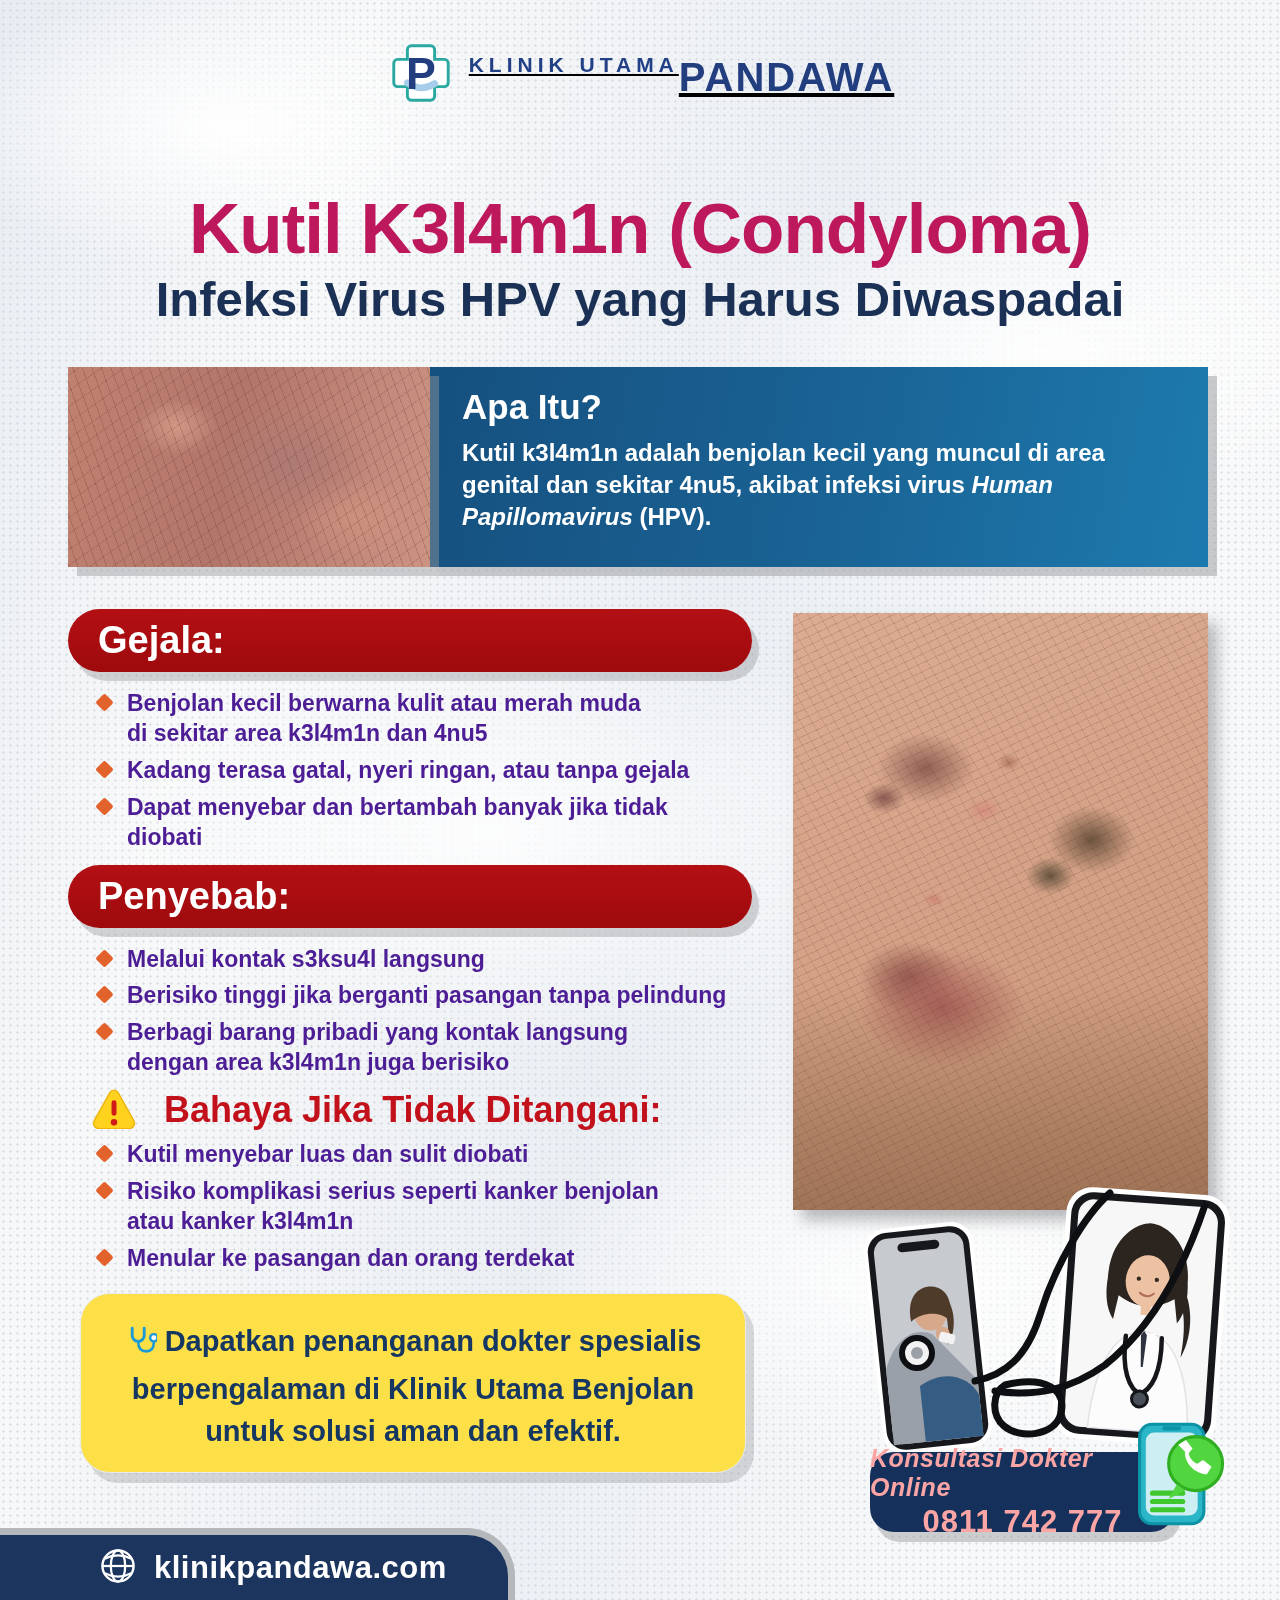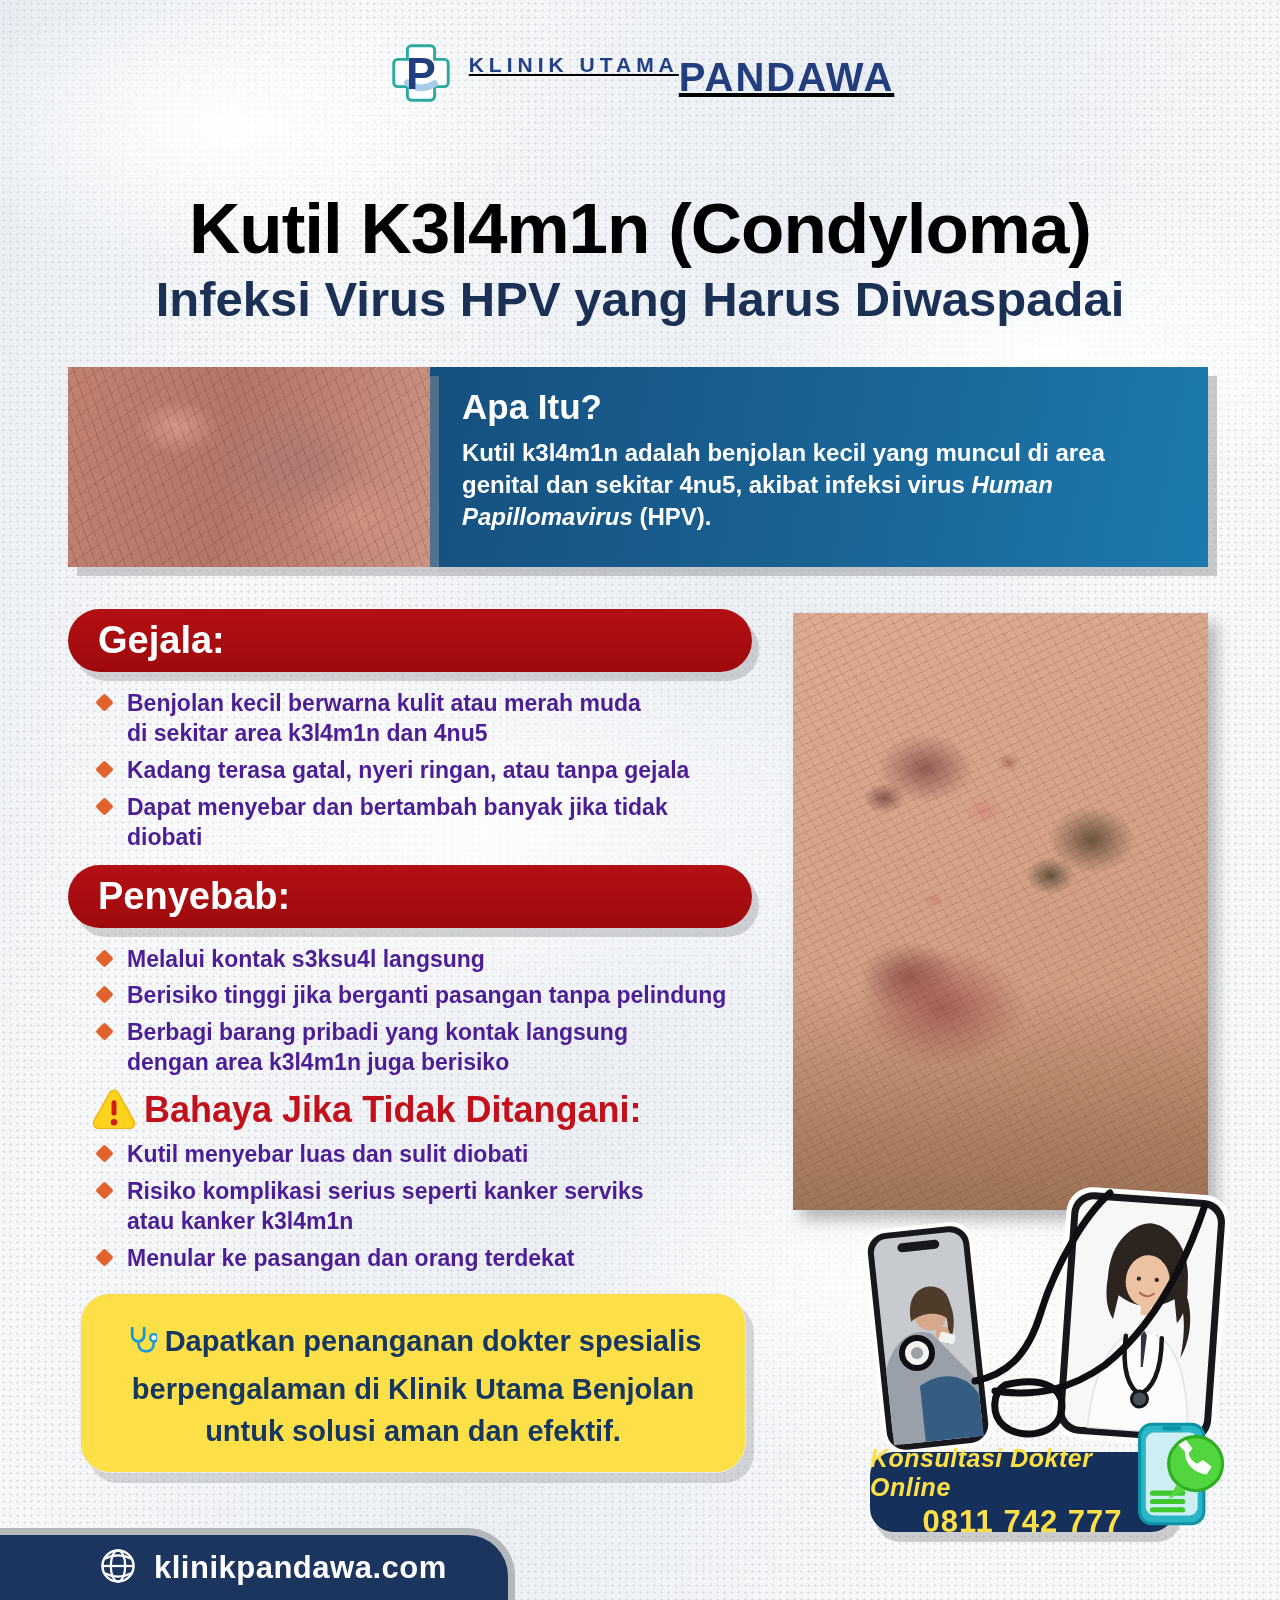--- a/index.html
+++ b/index.html
@@ -20,21 +20,21 @@
   .layer{position:relative;z-index:1;}
 
   
   .logo-row{display:flex;justify-content:center;align-items:center;gap:13px;padding-top:38px;}
   .brand-text{display:flex;flex-direction:row;line-height:1;text-decoration:underline;}
   .brand-top{font-size:21px;font-weight:bold;letter-spacing:5px;color:#224086;}
   .brand-bottom{font-size:40px;font-weight:800;letter-spacing:2px;color:#223e7f;margin-top:3px;}
 
   
   .title-block{text-align:center;margin-top:80px;line-height:1.04;}
-  .main-title{font-size:71px;font-weight:800;letter-spacing:-1px;color:#000000;}
+  .main-title{font-size:71px;font-weight:800;letter-spacing:-1px;color:#be185d;}
   .sub-title{font-size:49px;font-weight:800;color:#1b3055;margin-top:8px;}
 
   
   .apa-row{display:flex;margin:42px 0 0 68px;width:1140px;height:200px;}
   .apa-photo{width:362px;height:200px;flex:none;position:relative;overflow:hidden;
     background:
       radial-gradient(110px 80px at 62% 48%,rgba(173,122,116,.95),rgba(173,122,116,0) 72%),
       radial-gradient(60px 40px at 30% 30%,rgba(226,168,148,.65),transparent 70%),
       radial-gradient(90px 60px at 80% 75%,rgba(214,150,130,.6),transparent 70%),
       linear-gradient(100deg,#c08170,#b3766a 45%,#cc9383);
@@ -56,21 +56,21 @@
   .pill-label{color:#fff;font-size:38px;font-weight:800;}
   .pill.gejala{margin-top:42px;}
   .pill.penyebab{margin-top:12px;}
 
   ul.bullets{list-style:none;margin:16px 0 0;padding:0 0 0 30px;}
   ul.bullets li{display:flex;align-items:flex-start;margin:0 0 6px;}
   .diamond{width:13px;height:13px;background:#e2622b;border-radius:2px;transform:rotate(45deg);
     flex:none;margin:8px 16px 0 0;}
   .bullet-text{font-size:23px;font-weight:bold;color:#4c1d95;line-height:1.33;white-space:pre-line;}
 
-  .danger-heading{display:flex;align-items:center;gap:8px;margin:10px 0 4px 24px;}
+  .danger-heading{display:flex;align-items:center;gap:28px;margin:10px 0 4px 24px;}
   .danger-label{font-size:36px;font-weight:800;color:#c3111c;}
 
   
   .cta-card{margin:20px 0 0 80px;width:624px;background:#fde047;border-radius:30px;
     border:1px solid #e8eaec;box-shadow:8px 10px 0 rgba(150,152,155,.35);
     padding:26px 20px 20px;text-align:center;}
   .cta-line{font-size:29px;font-weight:800;color:#173763;line-height:1.45;}
   .steth-icon{display:inline-block;vertical-align:-6px;margin-right:8px;}
 
   
@@ -89,21 +89,21 @@
     box-shadow:9px 10px 14px rgba(130,132,135,.55);}
   .skin-photo::before{content:"";position:absolute;inset:0;
     background:
       repeating-linear-gradient(60deg,rgba(96,62,40,.14) 0 1px,transparent 1px 10px),
       repeating-linear-gradient(-25deg,rgba(96,62,40,.18) 0 1px,transparent 1px 8px),
       linear-gradient(to bottom,transparent 62%,rgba(116,80,48,.35) 86%,rgba(104,70,42,.45) 100%);}
 
   .phones-illustration{position:absolute;left:855px;top:1185px;width:380px;height:275px;z-index:2;}
   .consult-box{position:absolute;left:870px;top:1452px;width:305px;height:80px;z-index:3;
     background:#16305c;border-radius:24px;box-shadow:6px 10px 0 rgba(148,150,153,.45);
-    display:flex;flex-direction:column;justify-content:center;align-items:center;color:#fde047;}
+    display:flex;flex-direction:column;justify-content:center;align-items:center;color:#fca5a5;}
   .consult-line1{font-size:25px;font-weight:bold;font-style:italic;letter-spacing:.5px;}
   .consult-line2{font-size:31px;font-weight:800;letter-spacing:1px;margin-top:2px;}
   .wa-icon{position:absolute;left:1133px;top:1418px;width:92px;height:112px;z-index:4;}
 
   
   .footer-bar{position:absolute;left:0;bottom:0;width:515px;height:72px;z-index:3;
     background:#1c355f;border-top-right-radius:48px;
     border-top:7px solid #b4b8bb;border-right:7px solid #b4b8bb;
     display:flex;align-items:center;padding-left:98px;gap:16px;box-sizing:border-box;}
   .footer-site{color:#fff;font-size:31px;font-weight:bold;letter-spacing:.5px;}
@@ -190,21 +190,21 @@
       </span>
       <span class="danger-label">Bahaya Jika Tidak Ditangani:</span>
     </div>
     <ul class="bullets" style="margin-top:6px;">
       <li>
           <span class="diamond"></span>
           <span class="bullet-text">Kutil menyebar luas dan sulit diobati</span>
         </li>
       <li>
           <span class="diamond"></span>
-          <span class="bullet-text">Risiko komplikasi serius seperti kanker serviks
+          <span class="bullet-text">Risiko komplikasi serius seperti kanker benjolan
 atau kanker k3l4m1n</span>
         </li>
       <li>
           <span class="diamond"></span>
           <span class="bullet-text">Menular ke pasangan dan orang terdekat</span>
         </li>
     </ul>
   </div>
 
   <div class="layer cta-card">

